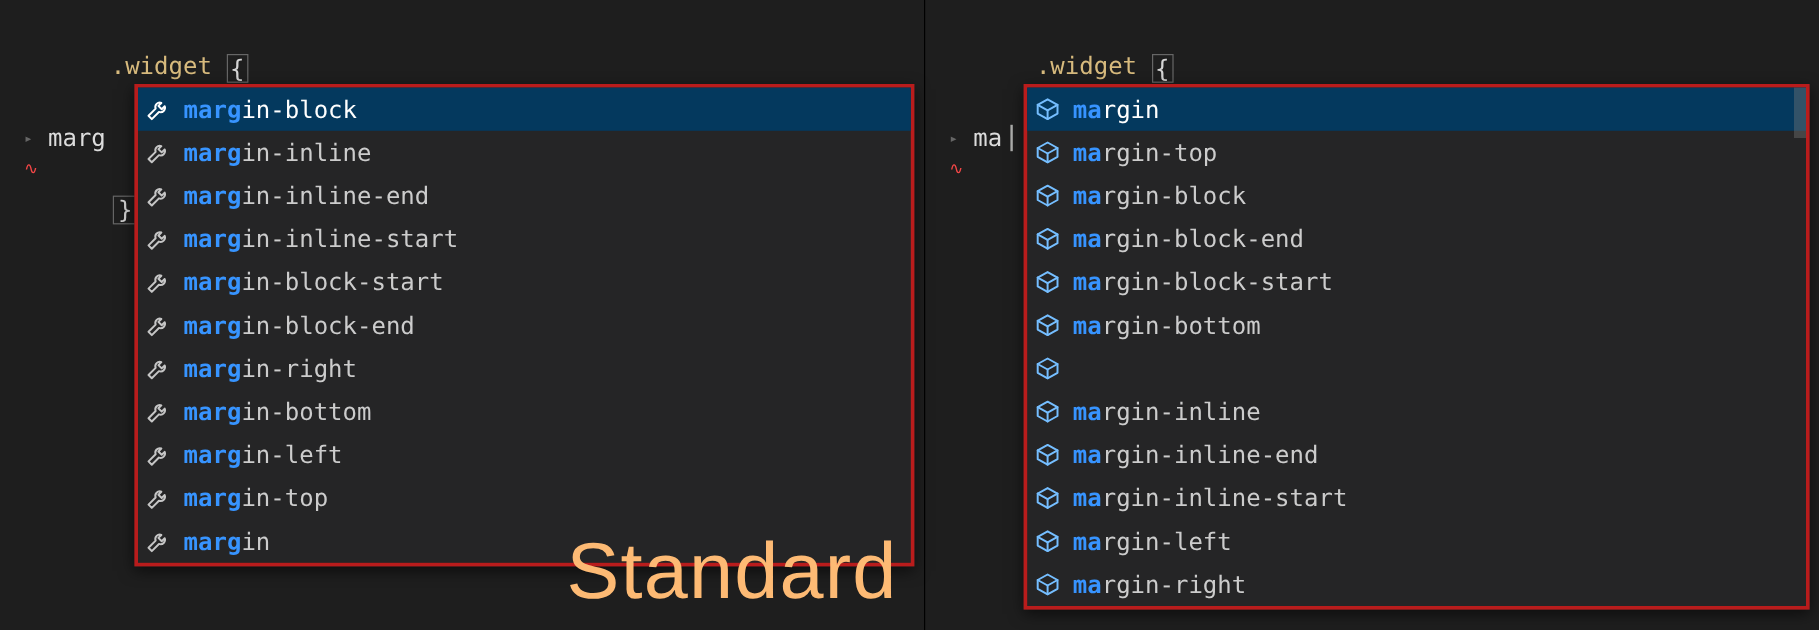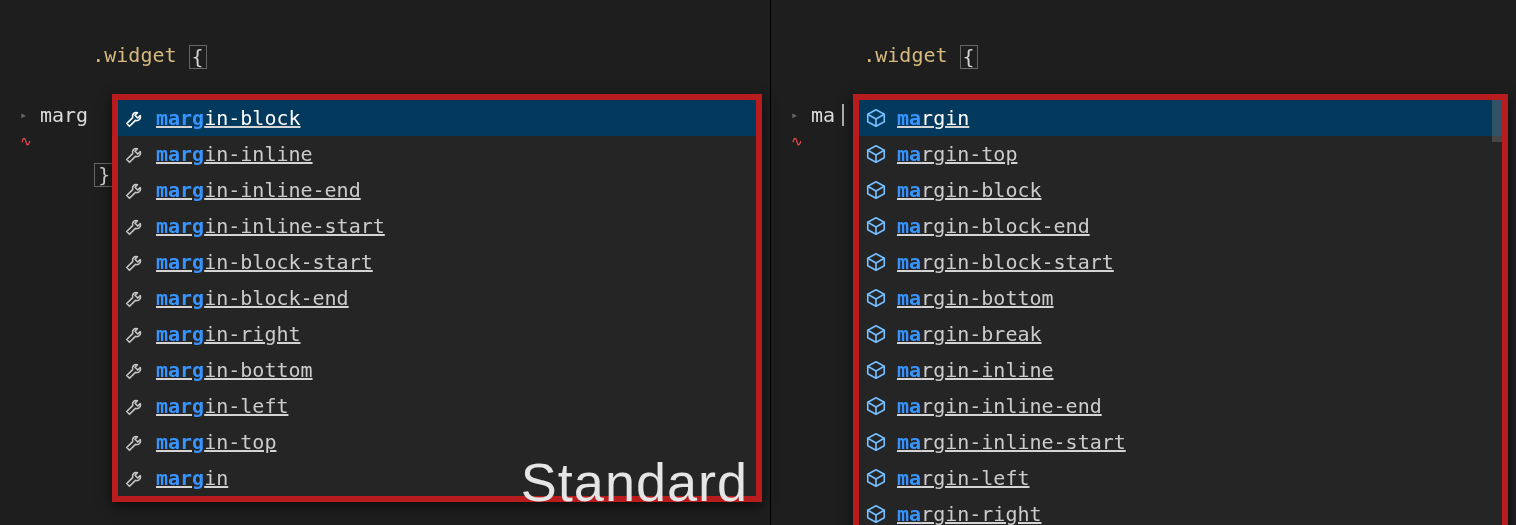--- a/index.html
+++ b/index.html
@@ -78,26 +78,25 @@
     font-size: 14px;
     line-height: 1;
   }
   .left  .err-squiggle { top: 134px; }
   .right .err-squiggle { top: 134px; }
 
   
   .suggest {
     position: absolute;
     background: #252526;
-    border: 6px solid #b91c1c;
+    border: 3px solid #b91c1c;
     box-shadow: 0 4px 12px rgba(0,0,0,0.6);
     left: 112px;
-    top: 94px;
+    top: 70px;
     width: 650px;
-    text-decoration: underline;
   }
   .pane.right .suggest {
     left: 82px;
     width: 655px;
   }
   .suggest-row {
     display: flex;
     align-items: center;
     height: 36px;
     padding: 0 8px 0 6px;
@@ -128,22 +127,22 @@
     height: 42px;
     background: rgba(121,121,121,0.4);
   }
 
   .pane-title {
     position: absolute;
     right: 22px;
     bottom: 12px;
     font-family: -apple-system, "Segoe UI", "Helvetica Neue", Arial, sans-serif;
     font-weight: 300;
-    font-size: 54px;
-    color: #e5e5e5;
+    font-size: 66px;
+    color: #fdba74;
     letter-spacing: 1px;
     pointer-events: none;
     text-align: right;
   }
 </style>
 </head>
 <body>
 
 <div class="pane left">
   <div class="code-area">
@@ -332,21 +331,20 @@
         <span class="suggest-label"><b>ma</b>rgin-bottom</span>
       </div>
       <div class="suggest-row">
         <span class="suggest-icon">
           <svg viewBox="0 0 24 24" fill="none" stroke="#75beff" stroke-width="1.8" stroke-linecap="round" stroke-linejoin="round">
       <path d="M12 3 L21 8 L21 16 L12 21 L3 16 L3 8 Z"></path>
       <path d="M3 8 L12 13 L21 8"></path>
       <path d="M12 13 L12 21"></path>
     </svg>
         </span>
-        <span class="suggest-label"><b>ma</b>rgin-break</span>
       </div>
       <div class="suggest-row">
         <span class="suggest-icon">
           <svg viewBox="0 0 24 24" fill="none" stroke="#75beff" stroke-width="1.8" stroke-linecap="round" stroke-linejoin="round">
       <path d="M12 3 L21 8 L21 16 L12 21 L3 16 L3 8 Z"></path>
       <path d="M3 8 L12 13 L21 8"></path>
       <path d="M12 13 L12 21"></path>
     </svg>
         </span>
         <span class="suggest-label"><b>ma</b>rgin-inline</span>

